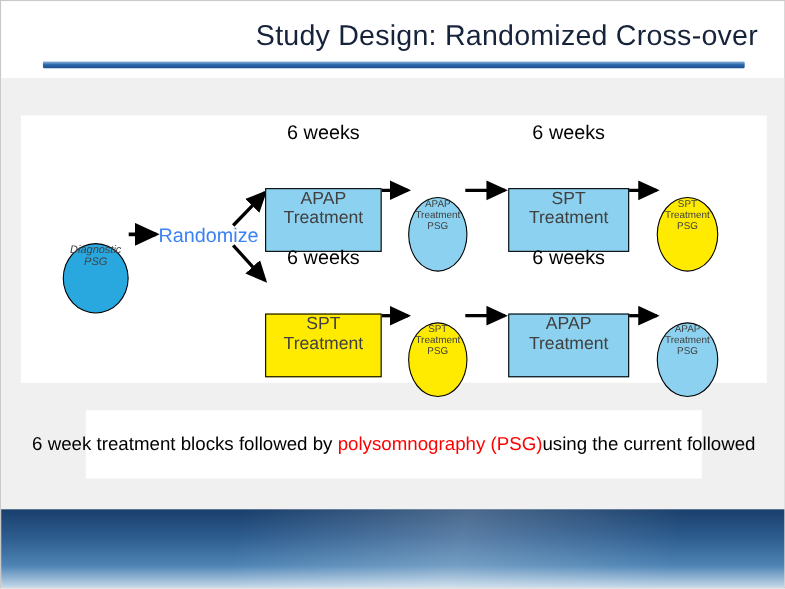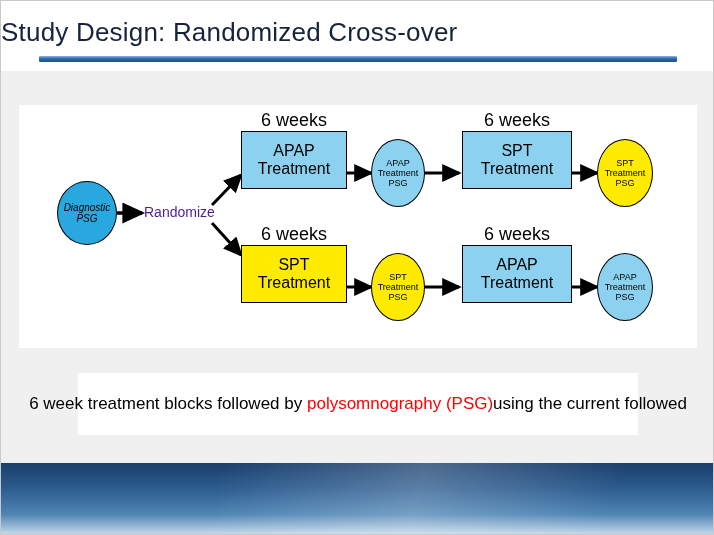--- a/index.html
+++ b/index.html
@@ -28,21 +28,21 @@
     left: 0;
     top: 0;
     width: 714px;
     height: 70px;
   }
   .title-text {
     position: absolute;
     left: 0;
     top: 16px;
     width: 688px;
-    text-align: left;
+    text-align: right;
     font-size: 26px;
     color: #16233a;
     letter-spacing: 0.2px;
   }
   .title-rule {
     position: absolute;
     left: 38px;
     top: 55px;
     width: 638px;
     height: 6px;
@@ -65,25 +65,25 @@
     top: 104px;
     width: 678px;
     height: 243px;
     background: #ffffff;
   }
   
   .shape {
     position: absolute;
     box-sizing: border-box;
     display: flex;
-    align-items: center;
     justify-content: center;
     text-align: center;
     line-height: 1.12;
-    color: #000000;
+    color: #404040;
+    margin-top: 40px;
   }
   .rect {
     border: 1px solid #000000;
   }
   .rect.blue { background: #8cd2f0; }
   .rect.yellow { background: #ffeb00; }
   .ellipse {
     border: 1px solid #000000;
     border-radius: 50%;
   }
@@ -92,22 +92,22 @@
   .ellipse.deep-blue { background: #29a8e0; }
 
   .lbl-weeks {
     position: absolute;
     font-size: 18px;
     color: #000000;
     text-align: center;
   }
   .lbl-randomize {
     position: absolute;
-    font-size: 14px;
-    color: #4c1d95;
+    font-size: 18px;
+    color: #3b82f6;
     white-space: nowrap;
   }
   svg.arrows {
     position: absolute;
     left: 0;
     top: 0;
     width: 678px;
     height: 243px;
     overflow: visible;
   }

